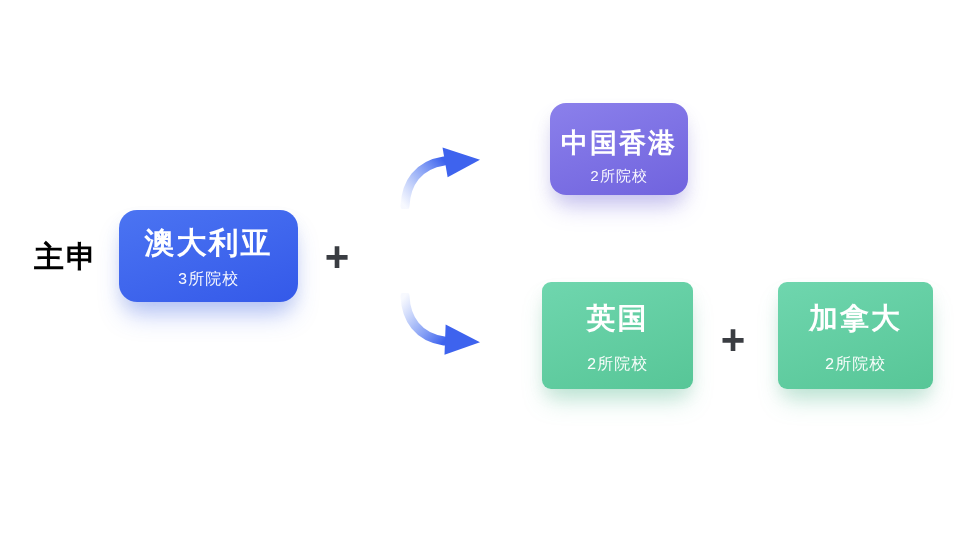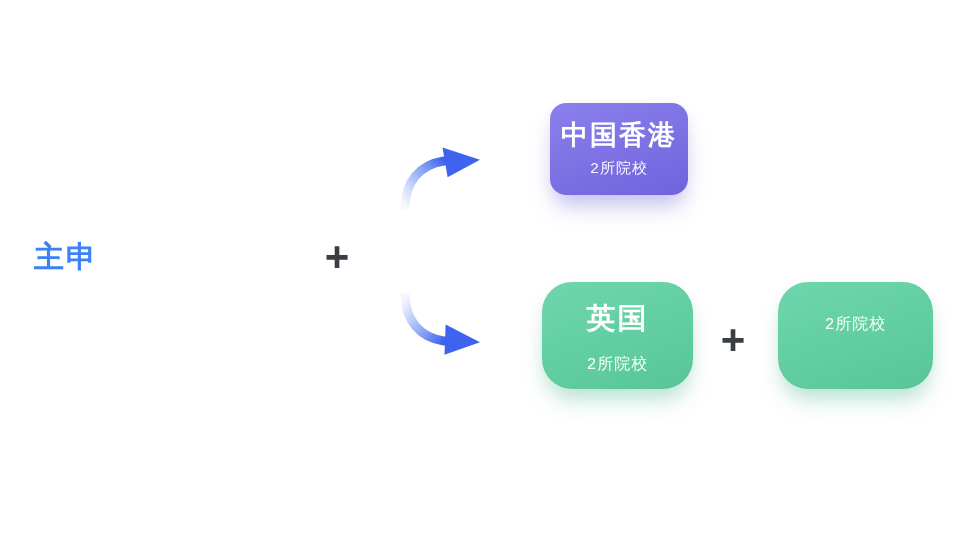--- a/index.html
+++ b/index.html
@@ -13,21 +13,21 @@
     width: 960px;
     height: 540px;
     background: #ffffff;
     overflow: hidden;
   }
   .side-label {
     position: absolute;
     display: flex;
     align-items: center;
     justify-content: center;
-    color: #3b82f6;
+    color: #000000;
     font-size: 30px;
     font-weight: 600;
     letter-spacing: 2px;
     white-space: nowrap;
   }
   .label-main   { left: 28px;  top: 237px; width: 76px; height: 40px; }
   .label-joint  { left: 381px; top: 236px; width: 78px; height: 40px; }
   .plus-sign {
     position: absolute;
     display: flex;
@@ -67,30 +67,30 @@
     background: linear-gradient(160deg, #4B74F2 0%, #3459E9 100%);
     box-shadow: 0 18px 26px -6px rgba(62, 99, 237, 0.35),
                 0 8px 14px rgba(110, 130, 190, 0.12);
   }
   .card-australia .card-title { font-size: 30px; }
   .card-australia .card-count { font-size: 16px; margin-top: 5px; }
 
   .card-hongkong {
     left: 550px; top: 103px; width: 138px; height: 92px;
     border-radius: 16px;
-    padding-top: 14px;
+    padding-top: 22px;
     background: linear-gradient(160deg, #8B80EB 0%, #7063DE 100%);
     box-shadow: 0 16px 24px -6px rgba(125, 113, 227, 0.40),
                 0 8px 14px rgba(140, 140, 180, 0.12);
   }
   .card-hongkong .card-title { font-size: 27px; }
   .card-hongkong .card-count { font-size: 15px; margin-top: 6px; }
 
   .card-green {
-    border-radius: 30px;
+    border-radius: 9px;
     padding-top: 17px;
     background: linear-gradient(160deg, #6FD6AE 0%, #57C697 100%);
     box-shadow: 0 16px 24px -6px rgba(92, 195, 152, 0.38),
                 0 8px 14px rgba(130, 170, 155, 0.12);
   }
   .card-uk     { left: 542px; top: 282px; width: 151px; height: 107px; }
   .card-canada { left: 778px; top: 282px; width: 155px; height: 107px; }
   .card-green .card-title { font-size: 29px; }
   .card-green .card-count { font-size: 16px; margin-top: 15px; }
 
@@ -98,20 +98,24 @@
   .arrow-up   { left: 398px; top: 143px; }
   .arrow-down { left: 398px; top: 293px; }
 </style>
 </head>
 <body>
 
 <div class="stage">
 
   <div class="side-label label-main">主申</div>
 
+  <div class="card card-australia">
+    <div class="card-title">澳大利亚</div>
+    <div class="card-count">3所院校</div>
+  </div>
 
   <div class="plus-sign plus-main">+</div>
 
 
   <svg class="arrow-svg arrow-up" viewBox="0 0 88 66">
     <defs>
       <linearGradient id="gUp" x1="0" y1="1" x2="1" y2="0">
         <stop offset="0" stop-color="#7E9BF5" stop-opacity="0.06"></stop>
         <stop offset="0.45" stop-color="#6487F2" stop-opacity="0.55"></stop>
         <stop offset="1" stop-color="#3E63EE" stop-opacity="1"></stop>
@@ -139,16 +143,17 @@
   </div>
 
   <div class="card card-green card-uk">
     <div class="card-title">英国</div>
     <div class="card-count">2所院校</div>
   </div>
 
   <div class="plus-sign plus-joint">+</div>
 
   <div class="card card-green card-canada">
+    <div class="card-title">加拿大</div>
     <div class="card-count">2所院校</div>
   </div>
 
 </div>
 
 </body></html>

